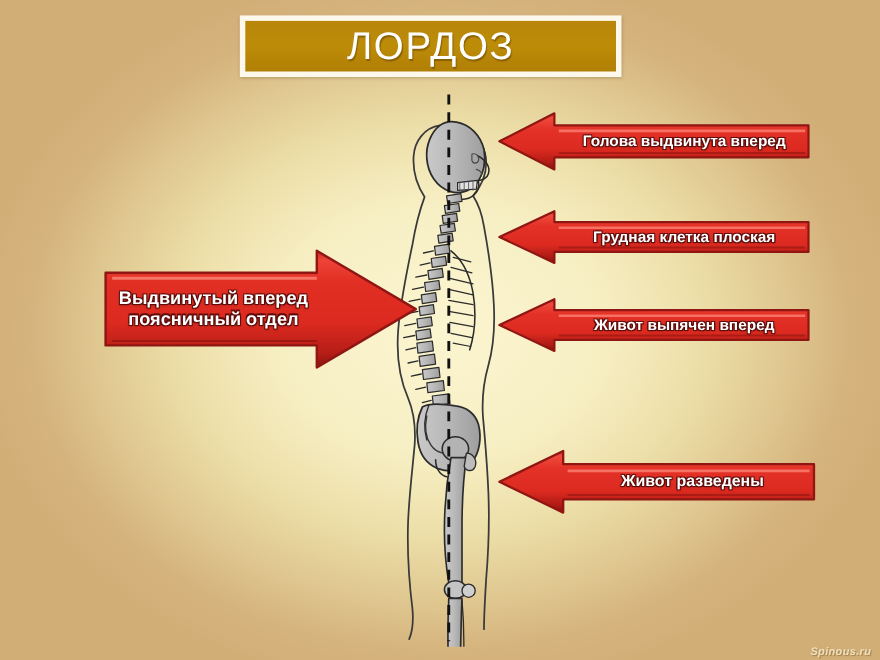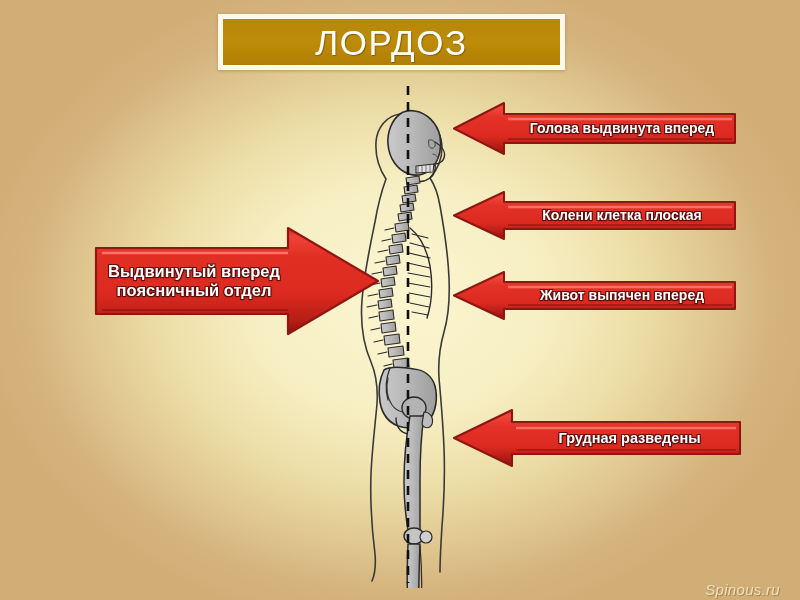--- a/index.html
+++ b/index.html
@@ -54,22 +54,22 @@
   #arrow-chest{left:452px;top:190px;width:286px;height:51px;}
   #arrow-chest .lbl{padding-left:54px;}
   #arrow-belly{left:452px;top:270px;width:286px;height:51px;}
   #arrow-belly .lbl{padding-left:54px;text-align:center;}
   #arrow-knees{left:452px;top:408px;width:291px;height:62px;}
   #arrow-knees .lbl{padding-left:64px;}
 
   
   #figure{position:absolute;left:330px;top:78px;width:160px;height:510px;}
   #watermark{
-    position:absolute;right:20px;bottom:2px;
-    font-size:15px;font-weight:400;font-style:italic;
+    position:absolute;right:8px;bottom:2px;
+    font-size:10px;font-weight:700;font-style:italic;
     color:#efe3c4;letter-spacing:.3px;
     text-shadow:1px 1px 1px rgba(120,85,25,.55);
     opacity:.95;
   }
 </style>
 </head>
 <body>
 
 <div id="stage">
 
@@ -242,21 +242,21 @@
           <stop offset="28%" stop-color="#e43228"></stop>
           <stop offset="65%" stop-color="#dc2a20"></stop>
           <stop offset="88%" stop-color="#b01b14"></stop>
           <stop offset="100%" stop-color="#8a110d"></stop>
         </linearGradient>
       </defs>
       <path d="M2,25.5 L52,2 L52,12 L283,12 L283,39 L52,39 L52,49 Z" fill="url(#ag3)" stroke="#8f1612" stroke-width="2" stroke-linejoin="round"></path>
       <path d="M56,17 L280,17" stroke="#ff8d7e" stroke-width="2.3" opacity=".7"></path>
       <path d="M56,35 L280,35" stroke="#7d0f0b" stroke-width="1.8" opacity=".45"></path>
     </svg>
-    <div class="lbl">Колени клетка плоская</div>
+    <div class="lbl">Грудная клетка плоская</div>
   </div>
 
   <div class="arrow arrow-right-group" id="arrow-belly">
     <svg width="286" height="51" viewBox="0 0 286 51">
       <defs>
         <linearGradient id="ag4" x1="0" y1="0" x2="0" y2="1">
           <stop offset="0%" stop-color="#c62a21"></stop>
           <stop offset="8%" stop-color="#f04a3d"></stop>
           <stop offset="28%" stop-color="#e43228"></stop>
           <stop offset="65%" stop-color="#dc2a20"></stop>
@@ -280,18 +280,18 @@
           <stop offset="28%" stop-color="#e43228"></stop>
           <stop offset="65%" stop-color="#dc2a20"></stop>
           <stop offset="88%" stop-color="#b01b14"></stop>
           <stop offset="100%" stop-color="#8a110d"></stop>
         </linearGradient>
       </defs>
       <path d="M2,30 L60,2 L60,14 L288,14 L288,46 L60,46 L60,58 Z" fill="url(#ag5)" stroke="#8f1612" stroke-width="2.1" stroke-linejoin="round"></path>
       <path d="M64,20 L284,20" stroke="#ff8d7e" stroke-width="2.5" opacity=".7"></path>
       <path d="M64,42 L284,42" stroke="#7d0f0b" stroke-width="1.9" opacity=".45"></path>
     </svg>
-    <div class="lbl">Грудная разведены</div>
+    <div class="lbl">Живот разведены</div>
   </div>
 
   <div id="watermark">Spinous.ru</div>
 
 </div>
 
 </body></html>

